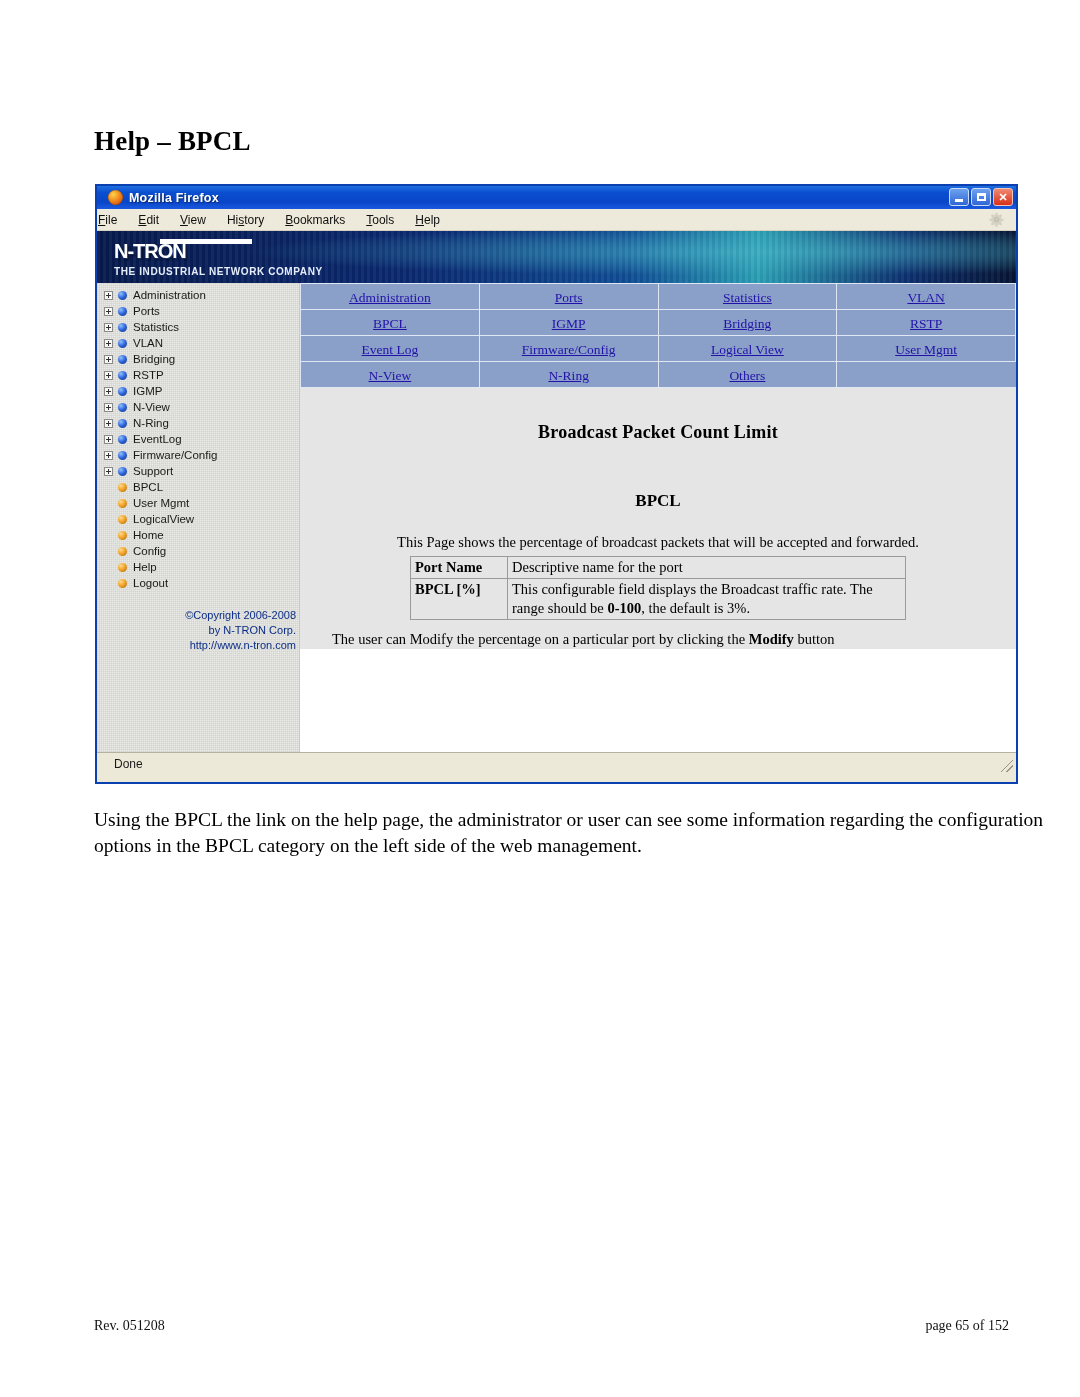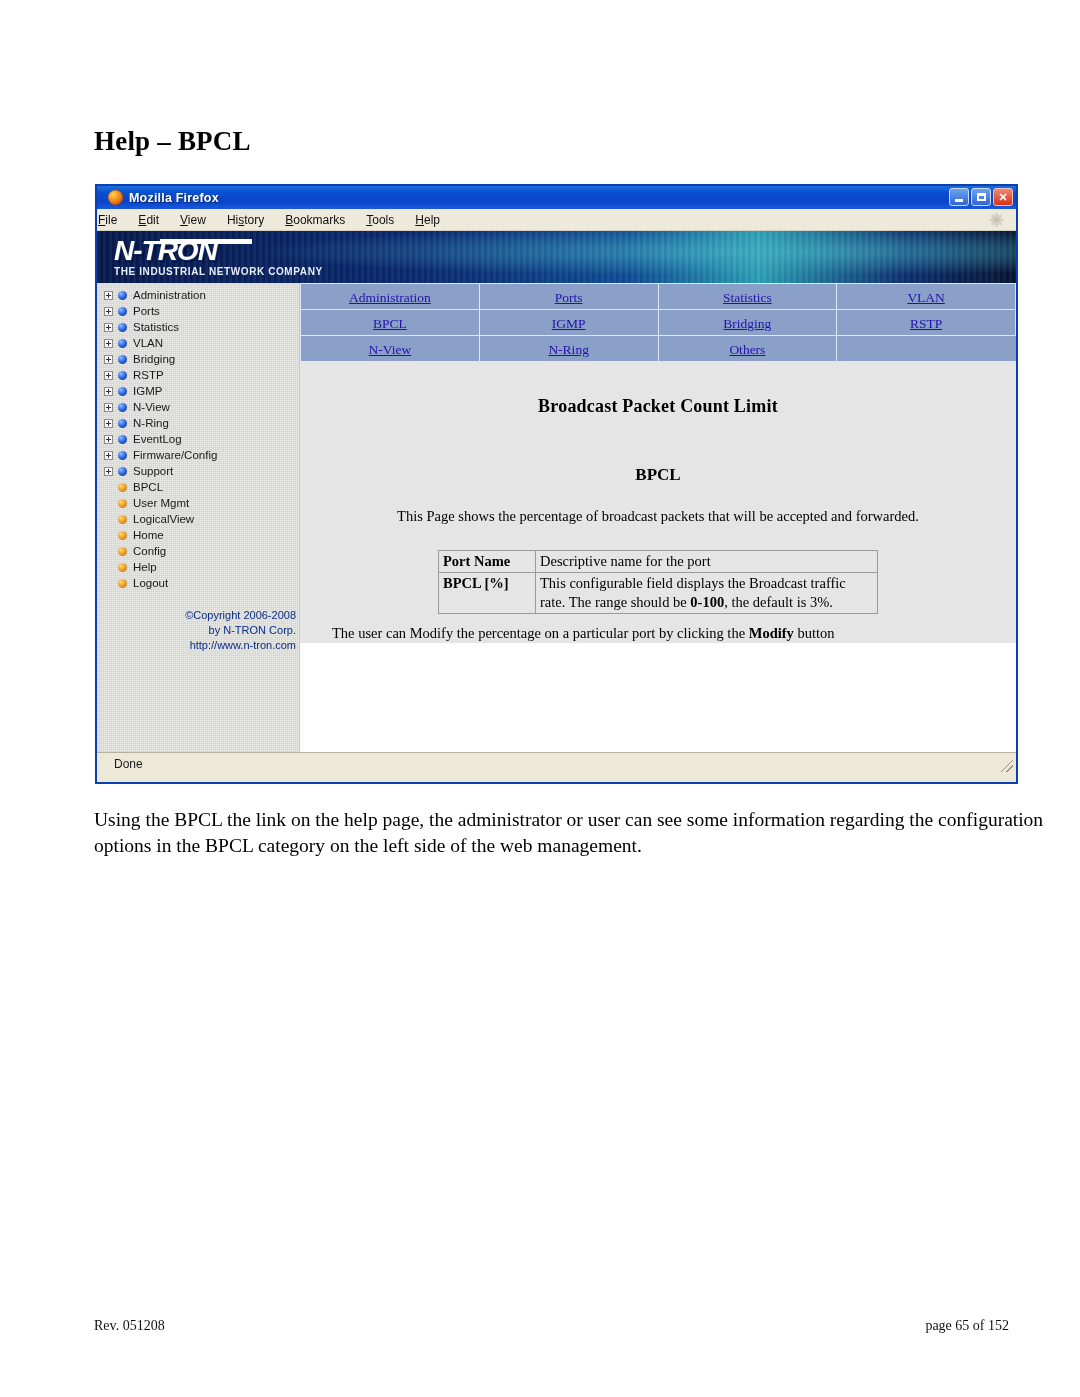--- a/index.html
+++ b/index.html
@@ -154,23 +154,22 @@
     background:
       repeating-linear-gradient(90deg, rgba(255,255,255,.045) 0 3px, rgba(0,0,0,.05) 3px 6px);
   }
   .logo-wrap {
     position: absolute;
     left: 17px; top: 6px;
     z-index: 2;
   }
   .logo-main {
     font-family: "Liberation Sans", sans-serif;
-    font-size: 28px;
-    font-weight: bold;
-    font-style: italic;
+    font-size: 20px;
+    font-weight: bold;
     color: #ffffff;
     letter-spacing: -1px;
     line-height: 28px;
     text-shadow: 1px 1px 0 #14306e, 2px 2px 2px rgba(0,0,0,.6);
   }
   .logo-bar {
     position: absolute;
     left: 46px; top: 2px;
     width: 92px; height: 5px;
     background: #ffffff;
@@ -310,22 +309,22 @@
     text-align: center;
     font-family: "Liberation Serif", serif;
     font-size: 14.5px;
     line-height: 19px;
     color: #000;
     margin-top: 22px;
     padding: 0 52px;
   }
   .def-table {
     border-collapse: collapse;
-    margin: 24px auto 0 auto;
-    width: 440px;
+    margin: 4px auto 0 auto;
+    width: 496px;
     border: 1px solid #9a9a9a;
   }
   .def-table td {
     border: 1px solid #9a9a9a;
     font-family: "Liberation Serif", serif;
     font-size: 14.5px;
     line-height: 19px;
     color: #000;
     padding: 1px 4px;
     vertical-align: top;
@@ -532,20 +531,26 @@
           <td><a href="#">Statistics</a></td>
           <td><a href="#">VLAN</a></td>
         </tr>
         <tr>
           <td><a href="#">BPCL</a></td>
           <td><a href="#">IGMP</a></td>
           <td><a href="#">Bridging</a></td>
           <td><a href="#">RSTP</a></td>
         </tr>
         <tr>
+          <td><a href="#">Event Log</a></td>
+          <td><a href="#">Firmware/Config</a></td>
+          <td><a href="#">Logical View</a></td>
+          <td><a href="#">User Mgmt</a></td>
+        </tr>
+        <tr>
           <td><a href="#">N-View</a></td>
           <td><a href="#">N-Ring</a></td>
           <td><a href="#">Others</a></td>
           <td class="empty"></td>
         </tr>
       </tbody>
         </table>
 
       <div class="help-body">
         <div class="help-title">Broadcast Packet Count Limit</div>

